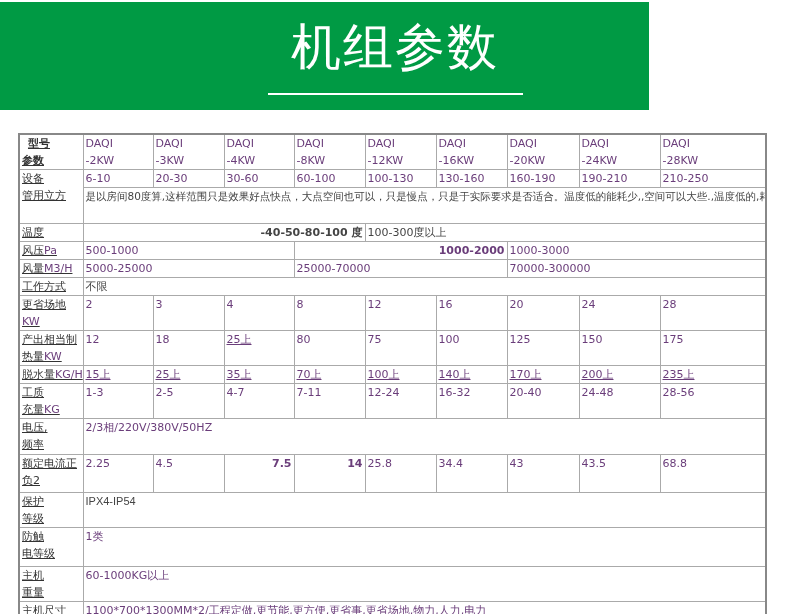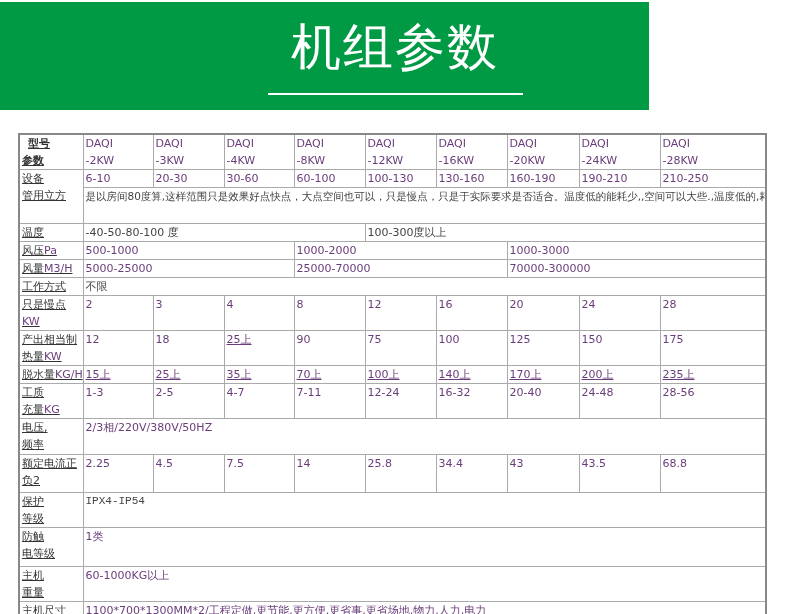--- a/index.html
+++ b/index.html
@@ -23,21 +23,21 @@
       border: 2px solid #888;
     }
     table.spec td {
       border: 1px solid #aaa; padding: 0 2px; vertical-align: top; line-height: 17px;
       white-space: nowrap; overflow: hidden;
     }
     td.label { color: #333; text-decoration: underline; }
     .purple { color: #6a3d7a; }
     .label .unit { color: #6a3d7a; }
     td.wrap { white-space: normal; }
-    td.center { text-align: left; }
+    td.center { text-align: right; font-weight: bold; }
     td.mid { vertical-align: middle; margin-top: 32px; }
     .u { text-decoration: underline; margin-left: 24px; }
     .bold { font-weight: bold; }
   </style>
 </head>
 <body>
 
 <div class="banner">
   <div class="banner-title">机组参数</div>
   <div class="banner-underline"></div>
@@ -141,21 +141,21 @@
     <td class="purple" colspan="3">70000-300000</td>
   </tr>
 
   <tr style="height:17px">
     <td class="label">工作方式</td>
     <td colspan="9">不限</td>
   </tr>
 
   <tr style="height:34px">
     <td class="label">
-          <div>只是慢点</div>
+          <div>更省场地</div>
           <div class="unit">KW</div>
         </td>
     <td class="purple">2</td>
     <td class="purple">3</td>
     <td class="purple">4</td>
     <td class="purple">8</td>
     <td class="purple">12</td>
     <td class="purple">16</td>
     <td class="purple">20</td>
     <td class="purple">24</td>
@@ -163,21 +163,21 @@
   </tr>
 
   <tr style="height:22px">
     <td class="label">
           <div>产出相当制</div>
           <div><span>热量</span><span class="unit">KW</span></div>
         </td>
     <td class="purple">12</td>
     <td class="purple">18</td>
     <td class="purple u">25上</td>
-    <td class="purple">90</td>
+    <td class="purple">80</td>
     <td class="purple">75</td>
     <td class="purple">100</td>
     <td class="purple">125</td>
     <td class="purple">150</td>
     <td class="purple">175</td>
   </tr>
 
   <tr style="height:17px">
     <td class="label"><span>脱水量</span><span class="unit">KG/H</span></td>
     <td class="purple u">15上</td>
@@ -229,21 +229,21 @@
     <td class="purple">43</td>
     <td class="purple">43.5</td>
     <td class="purple">68.8</td>
   </tr>
 
   <tr style="height:34px">
     <td class="label">
           <div>保护</div>
           <div>等级</div>
         </td>
-    <td colspan="9" style="font-family:Liberation Mono, monospace">IPX4-IP54</td>
+    <td colspan="9" style="font-family:Liberation Sans, sans-serif">IPX4-IP54</td>
   </tr>
 
   <tr style="height:39px">
     <td class="label">
           <div>防触</div>
           <div>电等级</div>
         </td>
     <td class="purple" colspan="9">1类</td>
   </tr>
 

